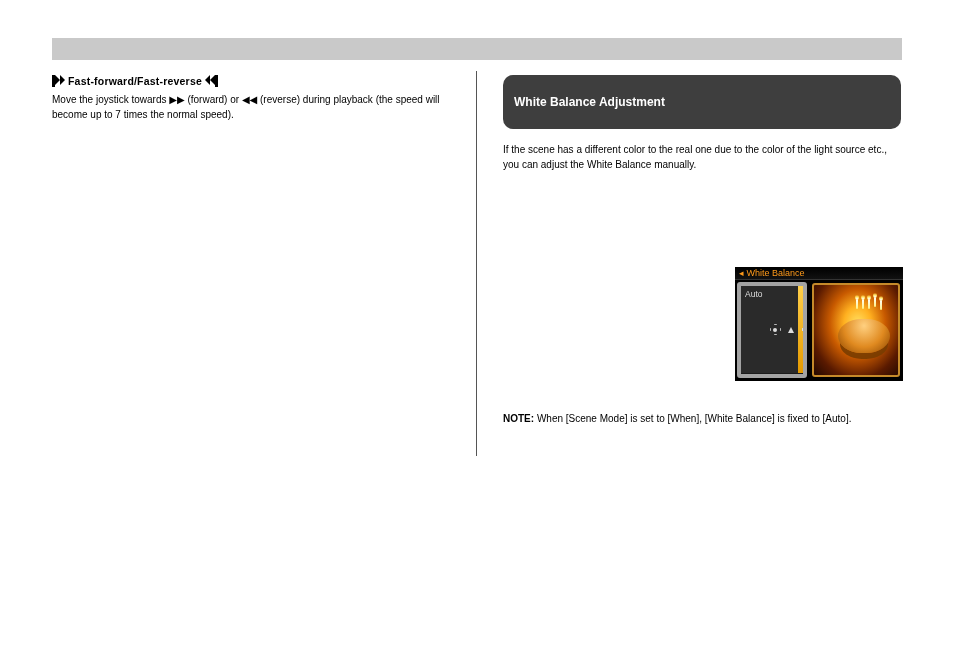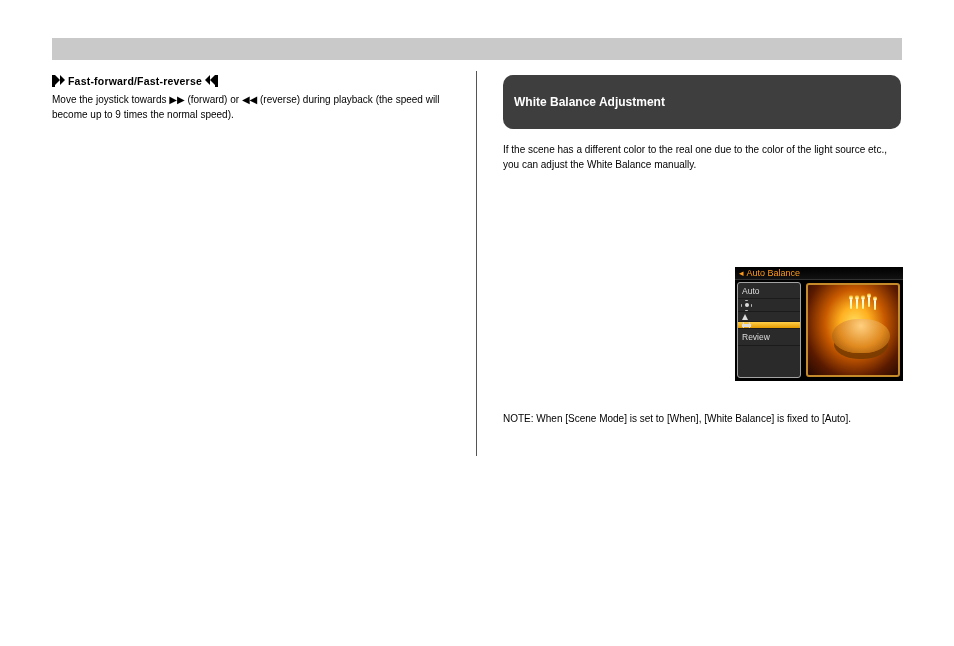--- a/index.html
+++ b/index.html
@@ -14,26 +14,26 @@
 .speed-right{display:inline-flex;margin-left:4px}
 .tri{display:inline-block;width:0;height:0;border-top:5px solid transparent;border-bottom:5px solid transparent}
 .tri.r{border-left:5px solid #000;margin-right:-0.5px}
 .tri.l{border-right:5px solid #000;margin-left:-0.5px}
 .bar{display:inline-block;width:3px;height:12px;background:#000;vertical-align:middle}
 .sec-title{font-weight:bold;font-size:10.5px;letter-spacing:.2px}
 .body{font-size:10px;line-height:1.45}
 .pill{background:#3e3e3e;color:#fff;border-radius:10px;padding:20px 11px;font-size:12px;font-weight:bold;display:inline-block;width:376px}
 .r-intro{font-size:10px;line-height:1.45;margin-top:14px}
 .note{font-size:10px;line-height:1.45;margin-top:12px}
-.note-label{font-weight:normal}
+.note-label{font-weight:bold}
 .wb-thumb{position:absolute;right:0;top:192px;width:168px;height:114px;background:#000;box-sizing:border-box}
 .wb-head{background:linear-gradient(#000,#111);border-bottom:1px solid #333;padding:1px 4px;font-size:9px;color:#ff9a1a;display:flex;align-items:center}
 .wb-head .chev{margin-right:3px;color:#ff9a1a;font-size:9px}
 .wb-body{display:flex;height:calc(100% - 14px)}
-.wb-menu{width:62px;background:#2a2a2a;display:flex;flex-direction:column;border:1px solid #a3a3a3;border-radius:3px;margin:2px;overflow:hidden;font-size:8.5px;color:#ddd}
+.wb-menu{width:62px;background:#2a2a2a;display:flex;flex-direction:row;border:4px solid #a3a3a3;border-radius:3px;margin:2px;overflow:hidden;font-size:8.5px;color:#ddd}
 .wb-item{padding:1.5px 4px;border-bottom:1px solid #1b1b1b;line-height:1.45;text-align:left}
 .wb-item.sel{background:linear-gradient(#ffcf4a,#e59a00);color:#000}
 .wb-item.ico{display:flex;align-items:center;justify-content:flex-start}
 .wb-prev{flex:1;margin:3px;border:2px solid #c58a2a;border-radius:3px;background:radial-gradient(ellipse at 52% 42%, #ffdf60 0%, #ffb020 22%, #c85a00 45%, #5a1a00 75%, #220800 100%);position:relative;overflow:hidden}
 .candle{position:absolute;width:2px;height:10px;background:linear-gradient(#fff,#ffef80);top:14px;border-radius:1px}
 .candle:before{content:"";position:absolute;top:-5px;left:-1px;width:4px;height:6px;background:radial-gradient(circle at 50% 80%, #fff 0%, #ffe060 40%, rgba(255,140,0,0) 75%);border-radius:50% 50% 50% 50%}
 .c1{left:42px}.c2{left:48px}.c3{left:54px}.c4{left:60px;top:12px}.c5{left:66px;top:15px}
 .cake{position:absolute;left:24px;right:8px;top:34px;height:34px;background:radial-gradient(ellipse at 50% 20%, #ffd080 0%, #e08a20 55%, #8a4400 100%);border-radius:50%/55%;box-shadow:0 8px 0 -2px rgba(120,60,0,.9)}
 .footer-line{position:absolute;left:52px;right:52px;top:628px;height:1px;background:#bbb}
 .page-tab{position:absolute;left:439px;top:597px;width:74px;height:23px;background:#a8a8a8;color:#fff;font-size:12px;font-weight:bold;display:flex;align-items:center;justify-content:center}
@@ -61,35 +61,35 @@
             <span class="tri r"></span>
             <span class="tri r"></span>
           </span>
         <span class="sec-title">Fast-forward/Fast-reverse</span>
         <span class="speed-right">
             <span class="tri l"></span>
             <span class="tri l"></span>
             <span class="bar"></span>
           </span>
       </div>
-      <div class="body">Move the joystick towards ▶▶ (forward) or ◀◀ (reverse) during playback (the speed will become up to 9 times the normal speed).</div>
+      <div class="body">Move the joystick towards ▶▶ (forward) or ◀◀ (reverse) during playback (the speed will become up to 7 times the normal speed).</div>
     </div>
 
     <div class="section">
     </div>
   </div>
 
   <div class="rightcol">
     <div class="pill">White Balance Adjustment</div>
     <div class="r-intro">If the scene has a different color to the real one due to the color of the light source etc., you can adjust the White Balance manually.</div>
 
     <div class="wb-thumb">
       <div class="wb-head">
         <span class="chev">◂</span>
-        <span>Auto Balance</span>
+        <span>White Balance</span>
       </div>
       <div class="wb-body">
         <div class="wb-menu">
           <div class="wb-item">Auto</div>
           <div class="wb-item ico">
               <span class="ico-sun"></span>
             </div>
           <div class="wb-item ico">
               <span class="ico-bulb"></span>
             </div>

